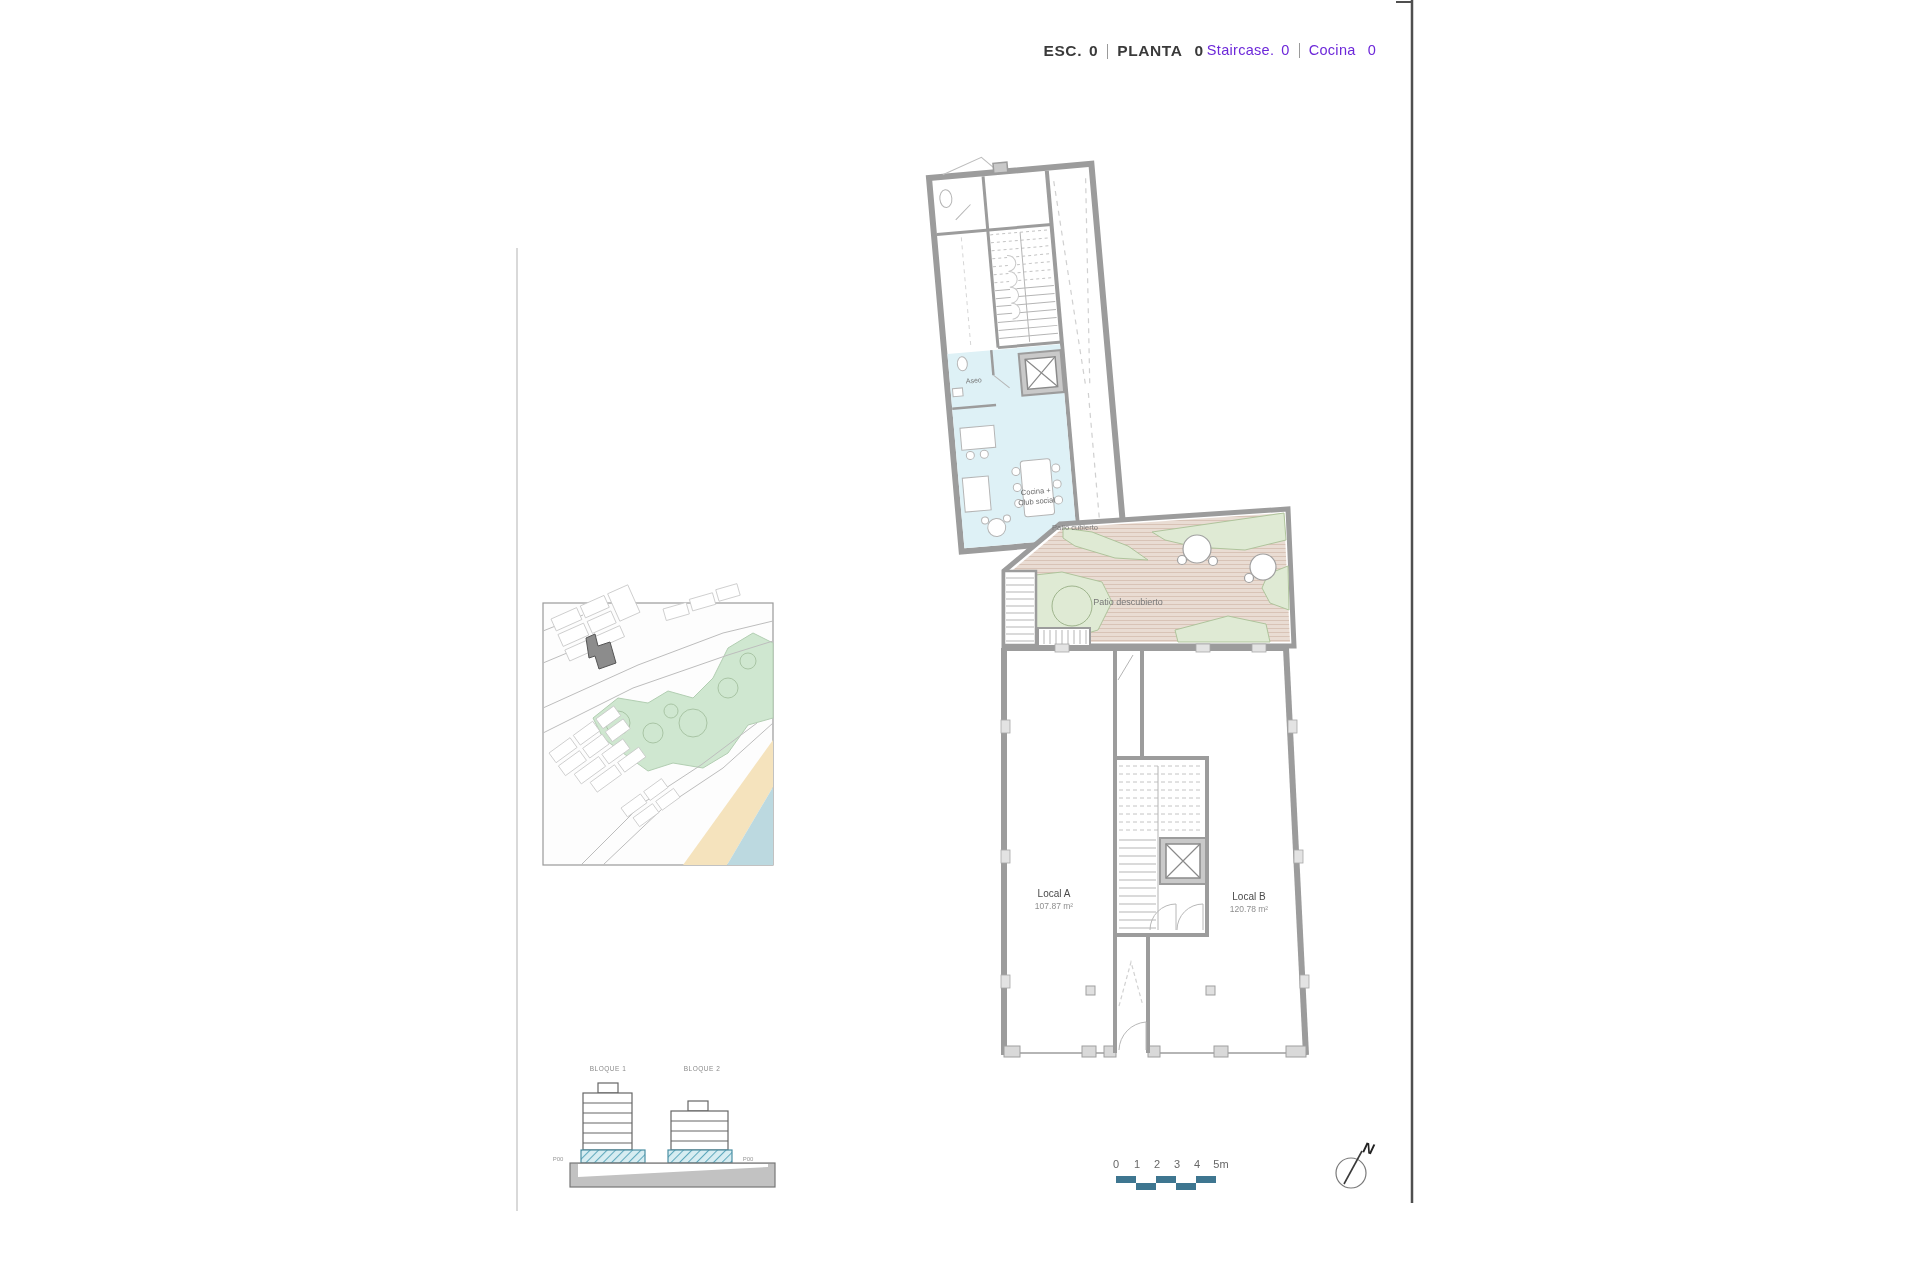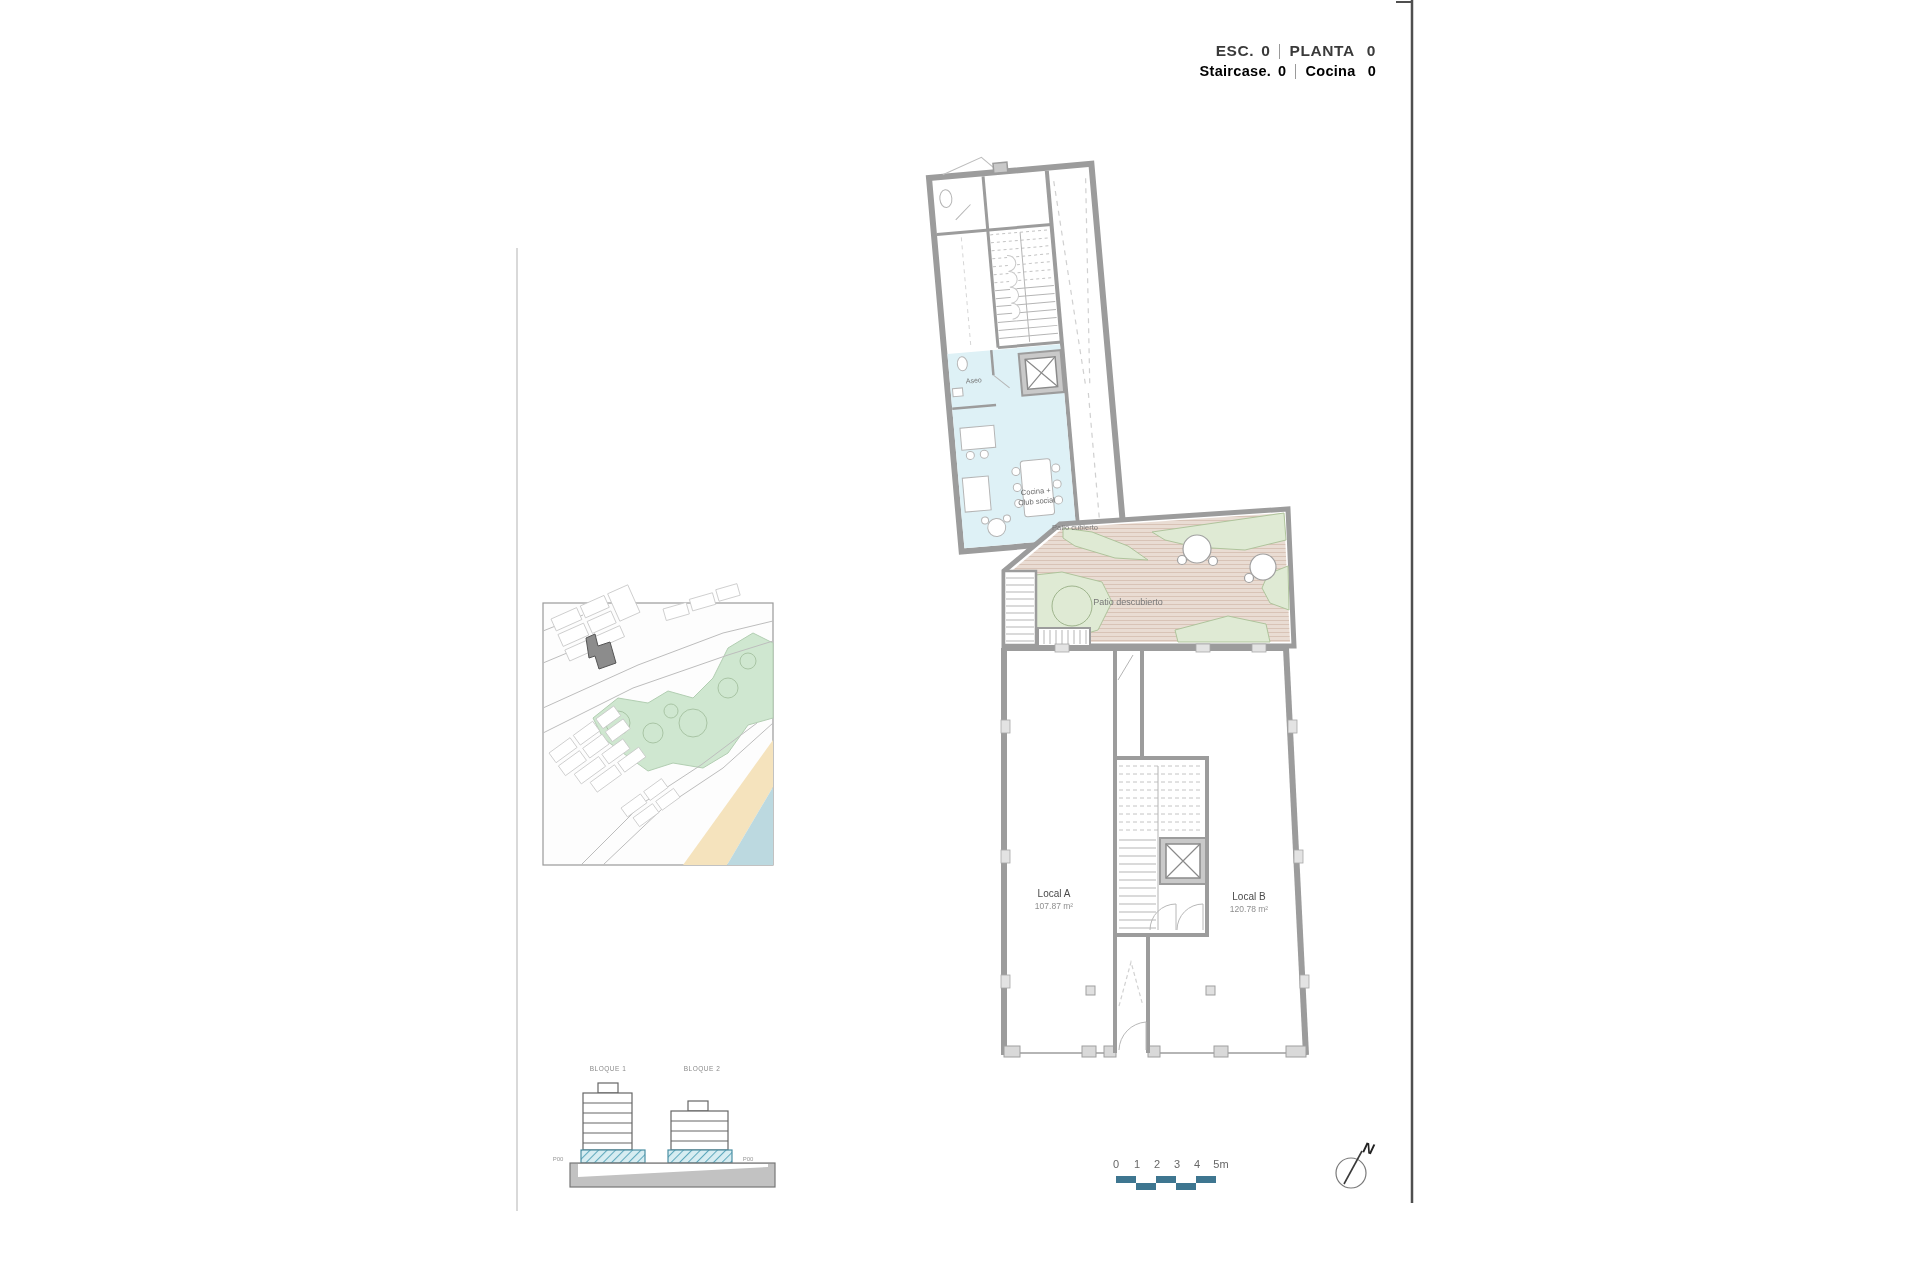--- a/index.html
+++ b/index.html
@@ -1,26 +1,26 @@
 <!DOCTYPE html>
 <html><head>
 <meta charset="utf-8">
 <style>
   html,body{margin:0;padding:0;}
   body{
     width:1920px;height:1280px;background:#ffffff;position:relative;overflow:hidden;
     font-family:"Liberation Sans", sans-serif;
   }
   .hdr{
-    position:absolute;top:42px;right:544px;display:flex;flex-direction:column;
-    align-items:flex-end;gap:3px;
+    position:absolute;top:42px;right:544px;display:flex;flex-direction:row;
+    align-items:flex-start;gap:3px;
   }
   .hdr-row{display:flex;align-items:center;white-space:pre;}
   .hdr-row.dark{color:#3a3a3a;font-size:15.5px;font-weight:600;letter-spacing:.6px;}
-  .hdr-row.teal{color:#000000;font-size:14.5px;font-weight:700;letter-spacing:.3px;}
+  .hdr-row.teal{color:#6d28d9;font-size:14.5px;font-weight:400;letter-spacing:.3px;}
   .hdr-sep{display:inline-block;width:1px;height:15px;background:#9a9a9a;margin:0 9px;}
   .gap-s{display:inline-block;width:7px;}
   .gap-m{display:inline-block;width:12px;}
   svg text{font-family:"Liberation Sans", sans-serif;}
 </style>
 </head>
 <body>
 
 
 

